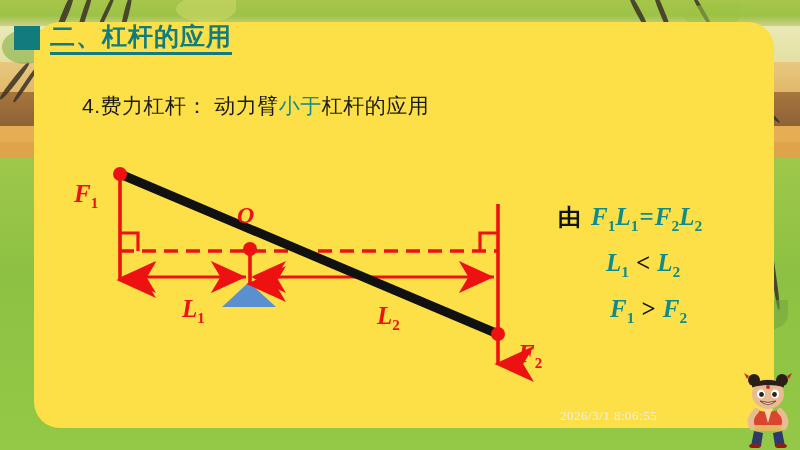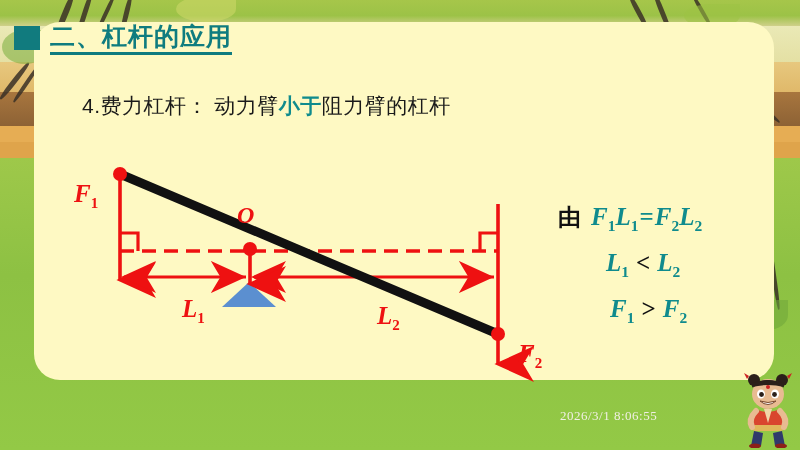--- a/index.html
+++ b/index.html
@@ -23,22 +23,22 @@
 
   
   .branch { position: absolute; background: #3a3026; border-radius: 40%; opacity: .85; }
 
   .bg-leaf { position: absolute; border-radius: 50% 0 50% 50%; opacity: .55; }
 
   
   #card {
     position: absolute;
     left: 34px; top: 22px;
-    width: 740px; height: 358px;
-    background: #fef9c3;
+    width: 740px; height: 406px;
+    background: #fde047;
     border-radius: 26px;
     box-shadow: 0 0 0 0 transparent;
   }
 
   
   #title-row {
     position: absolute; left: 14px; top: 0px;
     display: flex; align-items: center; gap: 10px;
   }
   #title-square {
@@ -55,21 +55,21 @@
     line-height: 1.15;
     white-space: nowrap;
   }
 
   
   #subtitle {
     position: absolute; left: 48px; top: 70px;
     font-size: 21px; color: #1a1a1a; white-space: nowrap;
     letter-spacing: .5px;
   }
-  #subtitle .hl { color: #0f8b8d; font-weight: bold; text-align: center; }
+  #subtitle .hl { color: #0f8b8d; font-weight: normal; text-align: center; }
 
   
   #diagram { position: absolute; left: 40px; top: 130px; width: 470px; height: 250px; }
   #diagram svg { display: block; }
 
   
   #formulas {
     position: absolute; left: 520px; top: 180px;
     width: 220px;
     font-family: "Liberation Serif", serif;
@@ -128,21 +128,21 @@
 </div>
 
 <div id="card">
 
   <div id="title-row">
     <div id="title-square"></div>
     <div id="title-text">二、杠杆的应用</div>
   </div>
 
   <div id="subtitle">
-    <span>4.费力杠杆：  动力臂</span><span class="hl">小于</span><span>阻力臂的杠杆</span>
+    <span>4.费力杠杆：  动力臂</span><span class="hl">小于</span><span>杠杆的应用</span>
   </div>
 
   <div id="diagram">
     <svg width="470" height="250" viewBox="0 0 470 250" xmlns="http://www.w3.org/2000/svg">
       <defs>
         <marker id="arrDown" markerWidth="12" markerHeight="12" refX="5" refY="10" orient="auto">
           <path d="M0,0 L5,11 L10,0 L5,3 Z" fill="#ee1111"></path>
         </marker>
         <marker id="arrL" markerWidth="12" markerHeight="12" refX="1" refY="5" orient="auto">
           <path d="M11,0 L0,5 L11,10 L8,5 Z" fill="#ee1111"></path>

